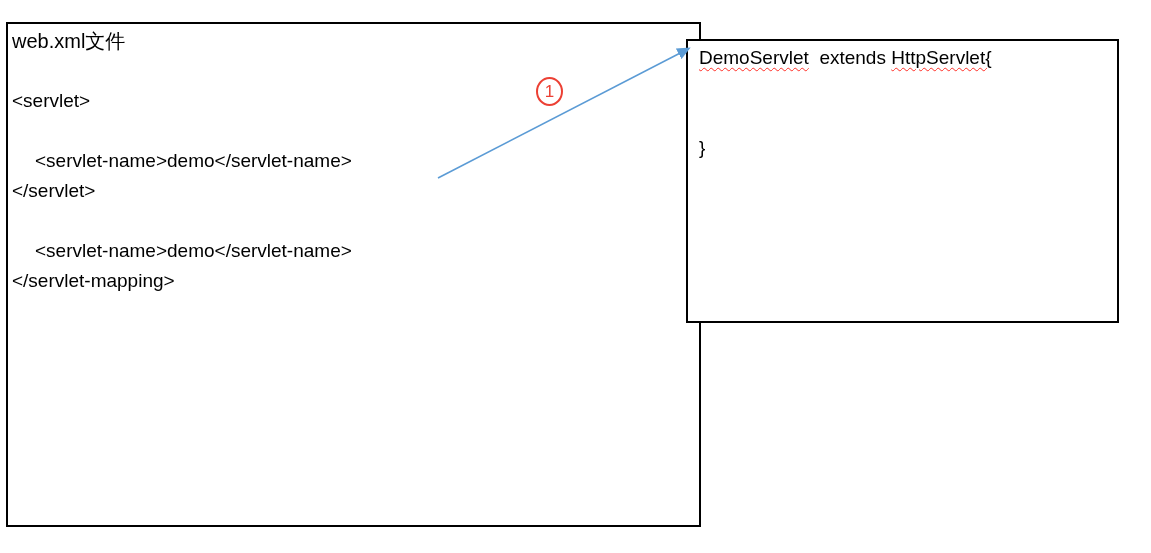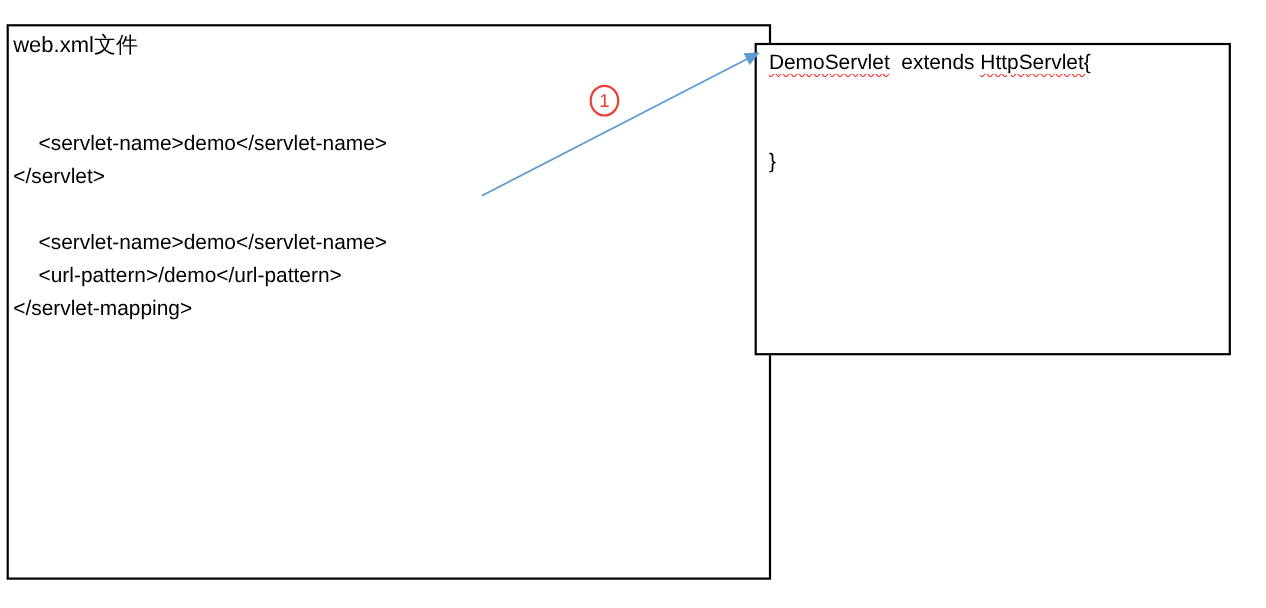--- a/index.html
+++ b/index.html
@@ -80,26 +80,26 @@
   }
 </style>
 </head>
 <body>
 
 <div class="canvas">
 
   <div class="box" id="left-box">
     <div class="line title-line">web.xml文件</div>
     <div class="line"></div>
+    <div class="line">&lt;servlet&gt;</div>
     <div class="line"></div>
     <div class="line indent">&lt;servlet-name&gt;demo&lt;/servlet-name&gt;</div>
     <div class="line">&lt;/servlet&gt;</div>
     <div class="line"></div>
     <div class="line indent">&lt;servlet-name&gt;demo&lt;/servlet-name&gt;</div>
-    <div class="line indent">&lt;url-pattern&gt;/demo&lt;/url-pattern&gt;</div>
     <div class="line">&lt;/servlet-mapping&gt;</div>
   </div>
 
   <div class="box" id="right-box">
     <div class="line"><span class="wavy">DemoServlet</span><span>  extends </span><span class="wavy">HttpServlet{</span></div>
     <div class="line"></div>
     <div class="line"></div>
     <div class="line">}</div>
   </div>
 

